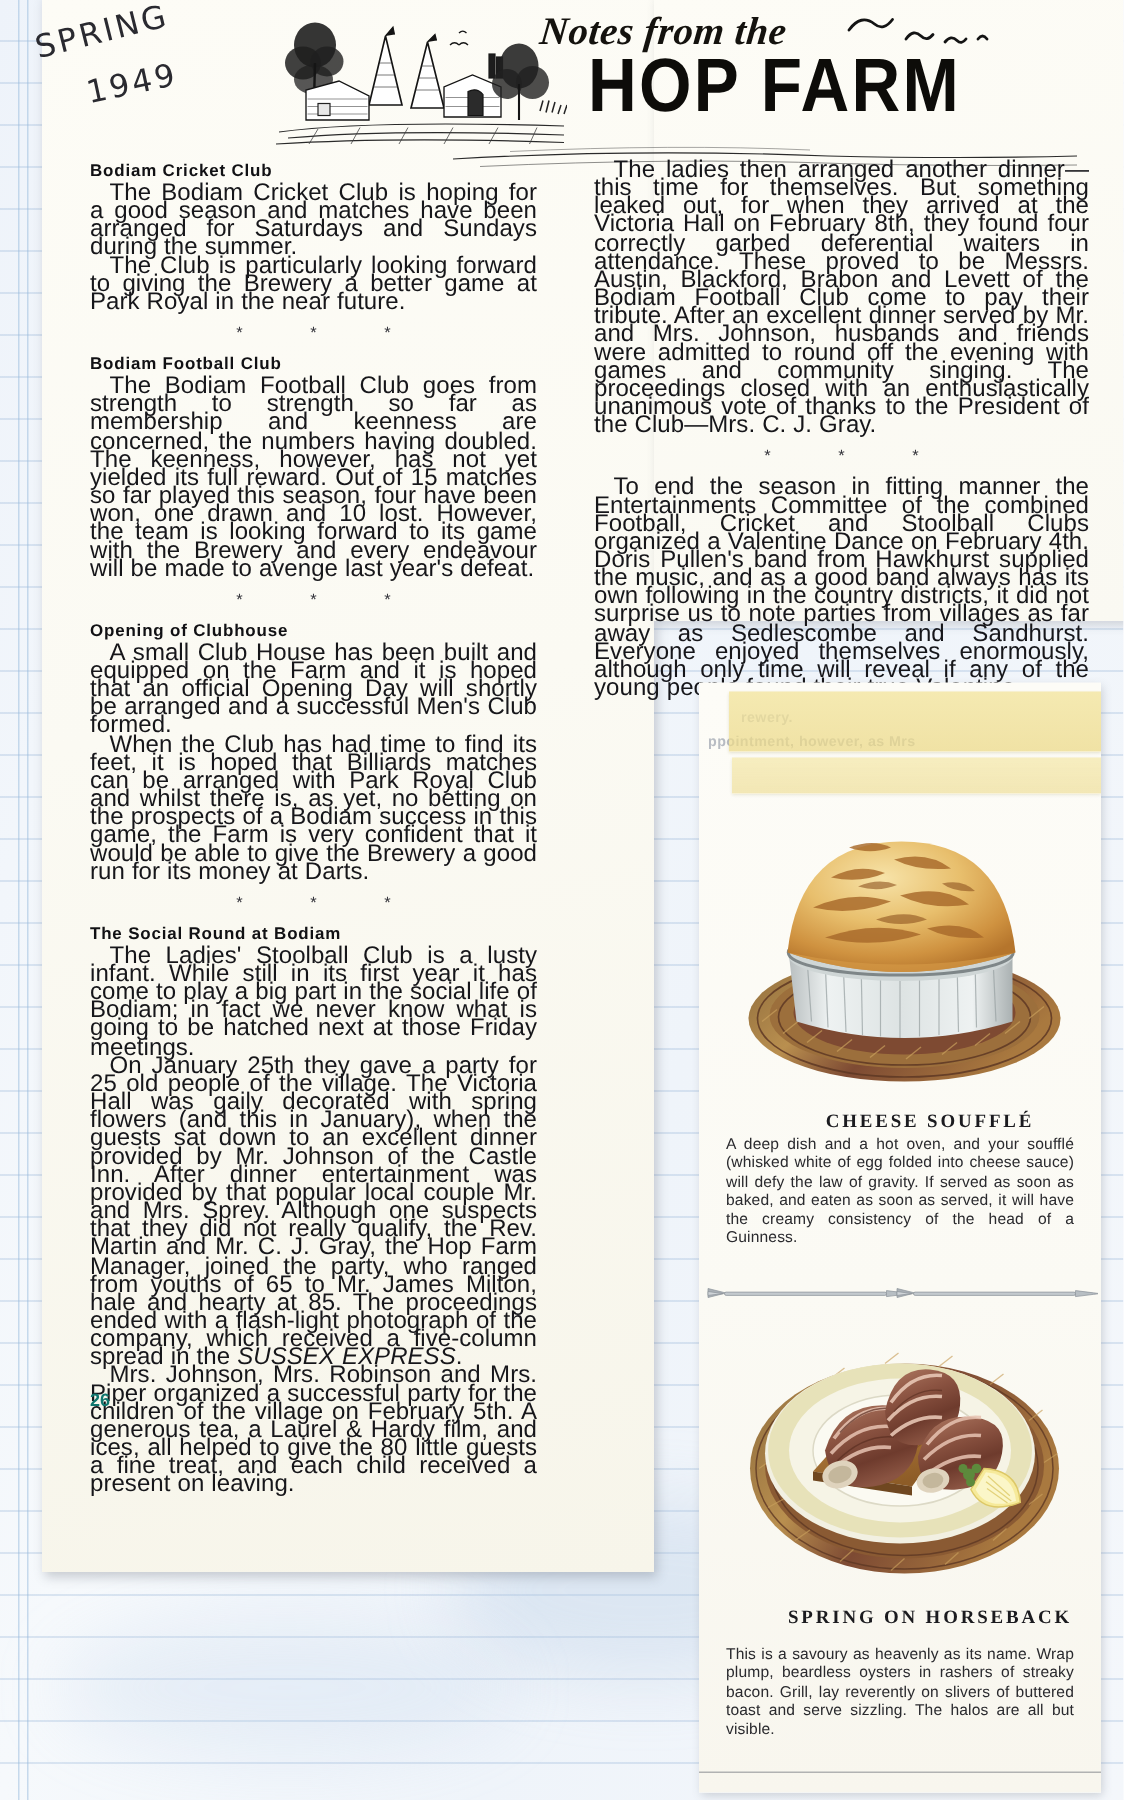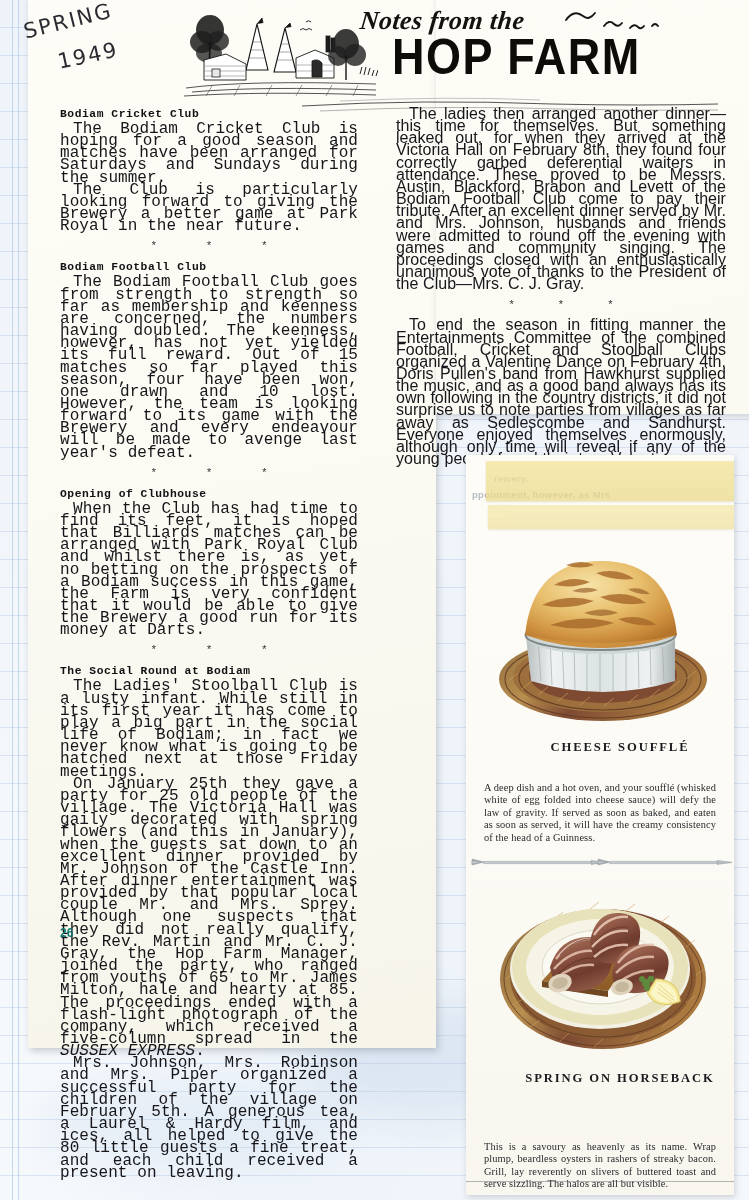--- a/index.html
+++ b/index.html
@@ -128,21 +128,21 @@
   .hw-spring { left: 6px;  top: 16px; transform: rotate(-14deg); }
   .hw-year   { left: 40px; top: 46px; transform: rotate(-12deg); }
 
   
   .col {
     position: absolute;
     top: 108px;
     font-family: "Liberation Sans", sans-serif;
     color: #16161a;
   }
-  .col-left  { left: 60px;  width: 298px; font-family: Liberation Mono, monospace; }
+  .col-left  { left: 60px;  width: 298px; }
   .col-right { left: 396px; width: 330px; }
 
   .sec-head {
     font-size: 11.3px;
     font-weight: bold;
     letter-spacing: 0.55px;
     margin: 0 0 3px 0;
     color: #111114;
   }
   .para {
@@ -207,27 +207,26 @@
     text-align: center;
     font-family: "Liberation Serif", serif;
     font-weight: bold;
     font-size: 12.6px;
     letter-spacing: 1.9px;
     color: #1b1b1f;
     padding-left: 40px;
   }
   .recipe-body {
     position: absolute;
-    font-family: Liberation Serif, serif;
+    font-family: Liberation Sans, sans-serif;
     font-size: 10.4px;
     line-height: 12.4px;
     text-align: justify;
     color: #2a2a2e;
     letter-spacing: 0.1px;
-    margin-top: 24px;
   }
   .cutlery { position: absolute; }
   .strip-rule {
     position: absolute;
     height: 1px;
     background: rgba(90,95,105,0.45);
   }
 </style>
 </head>
 <body>
@@ -356,20 +355,21 @@
     <div class="sec-head">Bodiam Cricket Club</div>
     <p class="para">The Bodiam Cricket Club is hoping for a good season and matches have been arranged for Saturdays and Sundays during the summer.</p>
     <p class="para">The Club is particularly looking forward to giving the Brewery a better game at Park Royal in the near future.</p>
     <div class="stars">*  *  *</div>
 
     <div class="sec-head">Bodiam Football Club</div>
     <p class="para">The Bodiam Football Club goes from strength to strength so far as membership and keenness are concerned, the numbers having doubled. The keenness, however, has not yet yielded its full reward. Out of 15 matches so far played this season, four have been won, one drawn and 10 lost. However, the team is looking forward to its game with the Brewery and every endeavour will be made to avenge last year's defeat.</p>
     <div class="stars">*  *  *</div>
 
     <div class="sec-head">Opening of Clubhouse</div>
+    <p class="para">A small Club House has been built and equipped on the Farm and it is hoped that an official Opening Day will shortly be arranged and a successful Men's Club formed.</p>
     <p class="para">When the Club has had time to find its feet, it is hoped that Billiards matches can be arranged with Park Royal Club and whilst there is, as yet, no betting on the prospects of a Bodiam success in this game, the Farm is very confident that it would be able to give the Brewery a good run for its money at Darts.</p>
     <div class="stars">*  *  *</div>
 
     <div class="sec-head">The Social Round at Bodiam</div>
     <p class="para">The Ladies' Stoolball Club is a lusty infant. While still in its first year it has come to play a big part in the social life of Bodiam; in fact we never know what is going to be hatched next at those Friday meetings.</p>
     <p class="para"><span>On January 25th they gave a party for 25 old people of the village. The Victoria Hall was gaily decorated with spring flowers (and this in January), when the guests sat down to an excellent dinner provided by Mr. Johnson of the Castle Inn. After dinner entertainment was provided by that popular local couple Mr. and Mrs. Sprey. Although one suspects that they did not really qualify, the Rev. Martin and Mr. C. J. Gray, the Hop Farm Manager, joined the party, who ranged from youths of 65 to Mr. James Milton, hale and hearty at 85. The proceedings ended with a flash-light photograph of the company, which received a five-column spread in the </span><i>SUSSEX EXPRESS</i><span>.</span></p>
     <p class="para">Mrs. Johnson, Mrs. Robinson and Mrs. Piper organized a successful party for the children of the village on February 5th. A generous tea, a Laurel &amp; Hardy film, and ices, all helped to give the 80 little guests a fine treat, and each child received a present on leaving.</p>
   </div>
 
   <div class="page-no">26</div>
@@ -594,18 +594,18 @@
 
       <g fill="#5d8a3c">
         <circle cx="156" cy="108" r="4"></circle>
         <circle cx="161" cy="104" r="3.2"></circle>
         <circle cx="152" cy="104" r="3"></circle>
         <circle cx="157" cy="113" r="3"></circle>
       </g>
     </svg>
 
     <div class="recipe-title" style="top:616px;">SPRING ON HORSEBACK</div>
-    <div class="recipe-body" style="left:18px; top:662px; width:232px;">This is a savoury as heavenly as its name. Wrap plump, beardless oysters in rashers of streaky bacon. Grill, lay reverently on slivers of buttered toast and serve sizzling. The halos are all but visible.</div>
+    <div class="recipe-body" style="left:18px; top:643px; width:232px;">This is a savoury as heavenly as its name. Wrap plump, beardless oysters in rashers of streaky bacon. Grill, lay reverently on slivers of buttered toast and serve sizzling. The halos are all but visible.</div>
 
     <div class="strip-rule" style="left:0; top:726px; width:268px;"></div>
   </div>
 
 </div>
 
 </body></html>

